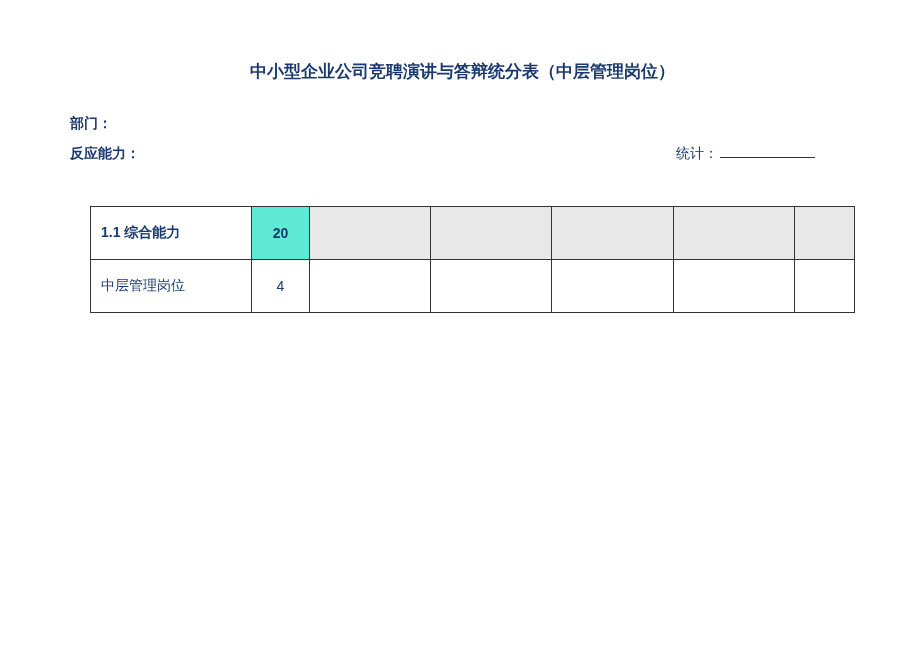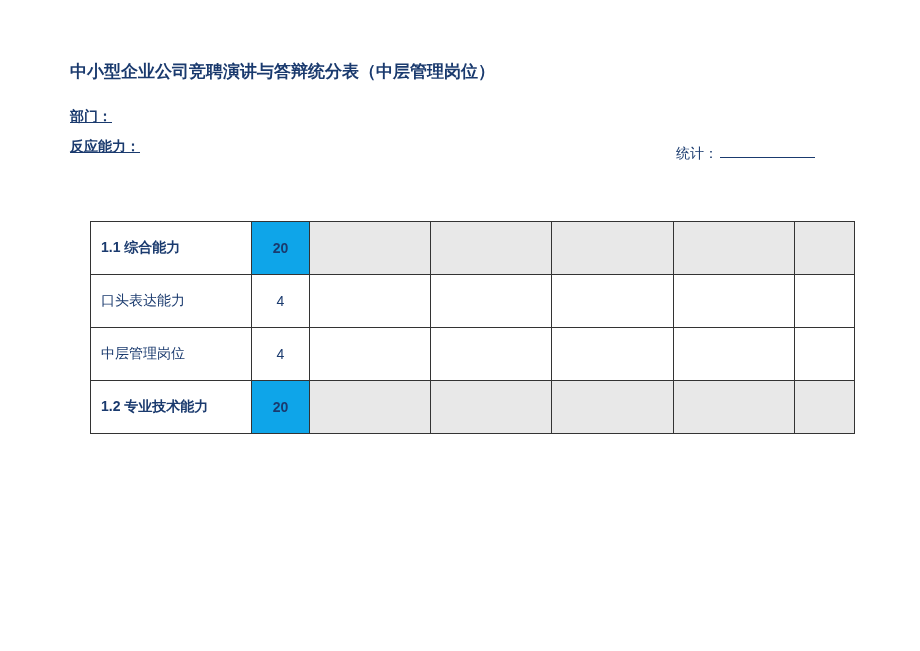--- a/index.html
+++ b/index.html
@@ -9,31 +9,31 @@
     }
     body {
       background: #ffffff;
       font-family: "Microsoft YaHei", "SimSun", sans-serif;
       width: 920px;
       height: 651px;
       position: relative;
       padding: 60px 65px 0 70px;
     }
     .title {
+      text-align: center;
       color: #1a3a6e;
       font-size: 17px;
       font-weight: bold;
-      margin-bottom: 25px;
+      margin-bottom: 32px;
     }
     .field-label {
       color: #1a3a6e;
       font-size: 14px;
       font-weight: bold;
       margin-bottom: 12px;
-      text-decoration: underline;
     }
     .signature-row {
       position: absolute;
       top: 145px;
       left: 70px;
       right: 65px;
       display: flex;
       color: #1a3a6e;
       font-size: 14px;
     }
@@ -49,21 +49,21 @@
       display: flex;
       align-items: baseline;
     }
     .underline {
       display: inline-block;
       width: 95px;
       border-bottom: 1px solid #1a3a6e;
       margin-left: 2px;
     }
     .table-container {
-      margin-top: 65px;
+      margin-top: 43px;
       padding-left: 20px;
     }
     table {
       width: 100%;
       border-collapse: collapse;
       border: 1.5px solid #333;
     }
     td, th {
       border: 1px solid #333;
       height: 53px;
@@ -80,21 +80,21 @@
       width: 54px;
       text-align: center;
     }
     .col-blank {
       width: 113px;
     }
     .header-row td {
       font-weight: bold;
     }
     .header-row .col-score {
-      background: #0ea5e9;
+      background: #5eead4;
     }
     .header-row .col-blank {
       background: #e8e8e8;
     }
     .header-row .col-last {
       background: #e8e8e8;
     }
     .col-last {
       width: 56px;
     }
@@ -123,40 +123,22 @@
     <tr class="header-row">
           <td class="col-label">1.1 综合能力</td>
           <td class="col-score">20</td>
           <td class="col-blank"></td>
           <td class="col-blank"></td>
           <td class="col-blank"></td>
           <td class="col-blank"></td>
           <td class="col-last"></td>
         </tr>
         <tr>
-          <td class="col-label">口头表达能力</td>
-          <td class="col-score">4</td>
-          <td class="col-blank"></td>
-          <td class="col-blank"></td>
-          <td class="col-blank"></td>
-          <td class="col-blank"></td>
-          <td class="col-last"></td>
-        </tr>
-        <tr>
           <td class="col-label">中层管理岗位</td>
           <td class="col-score">4</td>
-          <td class="col-blank"></td>
-          <td class="col-blank"></td>
-          <td class="col-blank"></td>
-          <td class="col-blank"></td>
-          <td class="col-last"></td>
-        </tr>
-        <tr class="header-row">
-          <td class="col-label">1.2 专业技术能力</td>
-          <td class="col-score">20</td>
           <td class="col-blank"></td>
           <td class="col-blank"></td>
           <td class="col-blank"></td>
           <td class="col-blank"></td>
           <td class="col-last"></td>
         </tr>
       </tbody>
   </table>
 </div>
 

